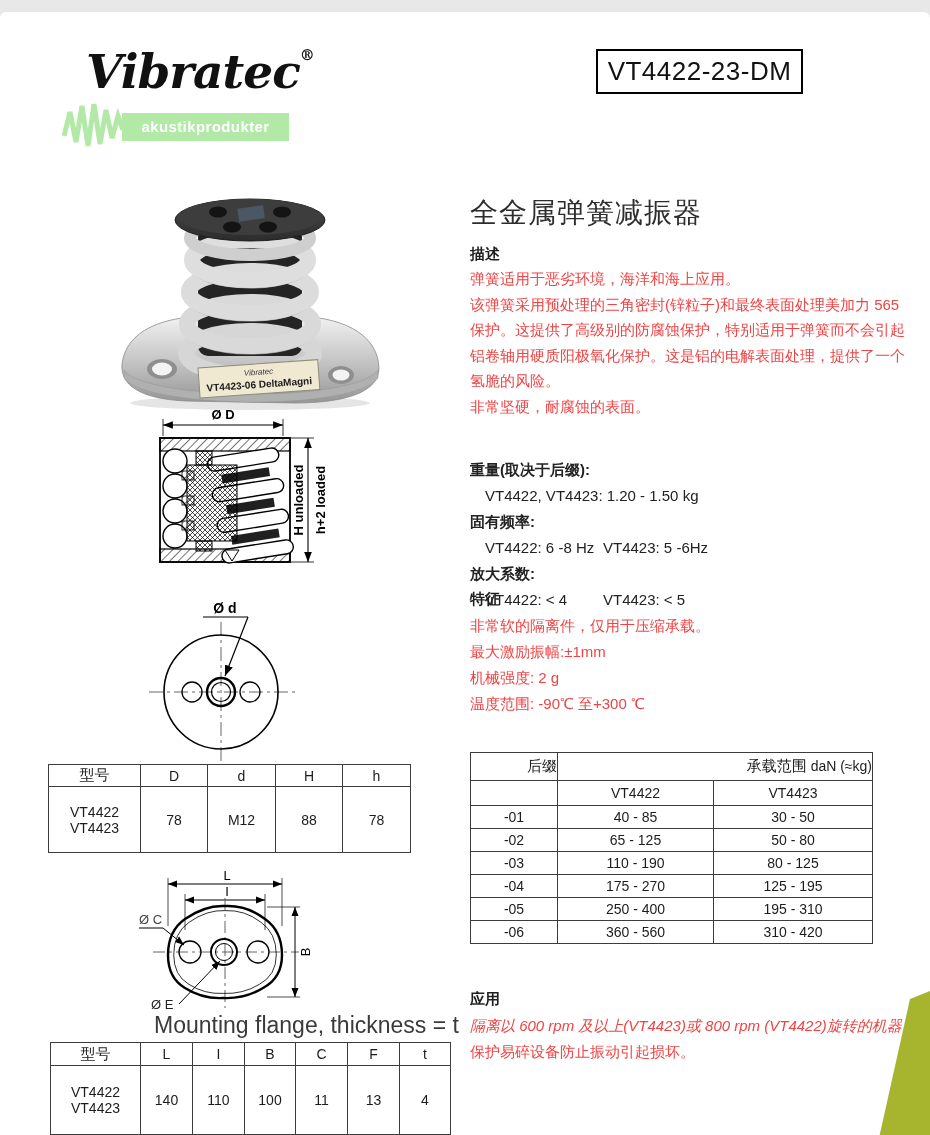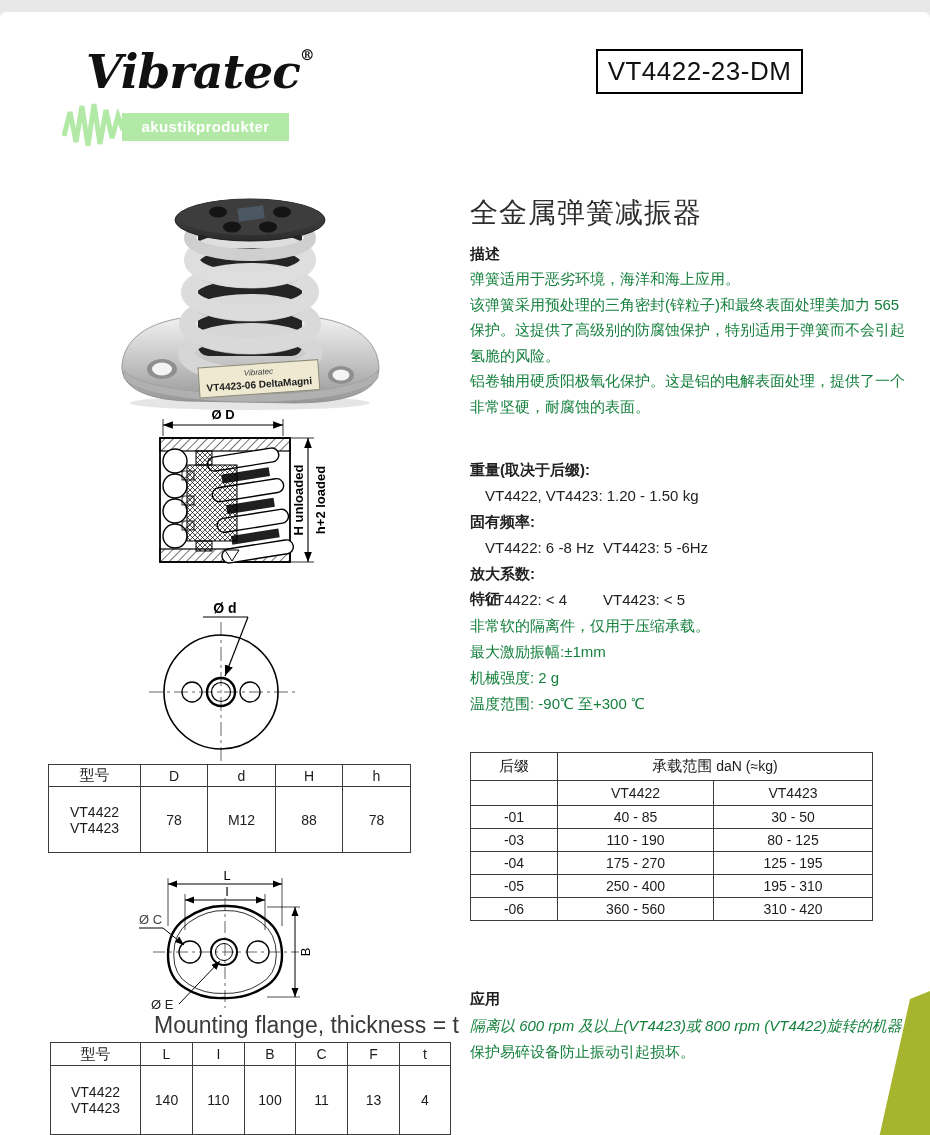--- a/index.html
+++ b/index.html
@@ -13,35 +13,35 @@
   .brand .reg{font-size:15px;vertical-align:28px;letter-spacing:0;}
   .tagband{left:122px;top:101px;width:167px;height:28px;background:#b2e9a6;
            text-align:center;line-height:28px;font-weight:bold;font-size:15px;
            color:#ffffff;letter-spacing:.4px;}
   .codebox{left:596px;top:37px;width:203px;height:41px;border:2px solid #000;
            text-align:center;line-height:41px;font-size:26px;color:#111;letter-spacing:.5px;}
 
   
   .title{left:470px;top:182px;font-size:28px;color:#2d2d2d;letter-spacing:1px;}
   .h{font-weight:bold;font-size:15px;color:#1e1e1e;}
-  .txt{font-size:15px;color:#15803d;}
+  .txt{font-size:15px;color:#ef4444;}
   .lines div{height:25.5px;line-height:25.5px;white-space:nowrap;}
   .spec{left:470px;top:445px;width:440px;}
   .spec .row{position:relative;height:26px;line-height:26px;font-size:15px;white-space:nowrap;}
   .spec .lbl{font-weight:bold;}
   .spec .ind{padding-left:15px;}
   .spec .v2{position:absolute;left:133px;}
 
   
   table{border-collapse:collapse;table-layout:fixed;}
   td,th{border:1px solid #3c3c3c;text-align:center;vertical-align:middle;
         font-size:14px;color:#1c1c1c;padding:0;font-weight:normal;}
   .serifcn{font-family:"Liberation Serif",serif;font-size:15px;}
   .loadtbl{left:470px;top:740px;}
-  .loadtbl .r1 td{height:27px;}
+  .loadtbl .r1 td{height:27px;text-align:right;}
   .loadtbl .r2 td{height:24px;}
   .loadtbl .dr td{height:22px;}
   .dimtbl1{left:48px;top:752px;}
   .dimtbl2{left:50px;top:1030px;}
   .dimtbl1 th{height:21px;} .dimtbl2 th{height:22px;}
   .modelcell{display:flex;flex-direction:column;justify-content:space-around;height:100%;}
 
   
   .flangecap{left:154px;top:1000px;font-size:23px;color:#3a3a3a;}
   svg text{font-family:"Liberation Sans",sans-serif;}
@@ -112,22 +112,22 @@
     </g>
   </svg>
 
   <div class="abs title">全金属弹簧减振器</div>
 
   <div class="abs h" style="left:470px;top:233px;">描述</div>
   <div class="abs txt lines" style="left:470px;top:254px;">
     <div>弹簧适用于恶劣环境，海洋和海上应用。</div>
     <div>该弹簧采用预处理的三角密封(锌粒子)和最终表面处理美加力 565</div>
     <div>保护。这提供了高级别的防腐蚀保护，特别适用于弹簧而不会引起</div>
+    <div>铝卷轴用硬质阳极氧化保护。这是铝的电解表面处理，提供了一个</div>
     <div>氢脆的风险。</div>
-    <div>铝卷轴用硬质阳极氧化保护。这是铝的电解表面处理，提供了一个</div>
     <div>非常坚硬，耐腐蚀的表面。</div>
   </div>
 
   <div class="abs spec">
     <div class="row lbl">重量(取决于后缀):</div>
     <div class="row ind">VT4422, VT4423: 1.20 - 1.50 kg</div>
     <div class="row lbl">固有频率:</div>
     <div class="row ind"><span>VT4422: 6 -8 Hz</span><span class="v2">VT4423: 5 -6Hz</span></div>
     <div class="row lbl">放大系数:</div>
     <div class="row ind"><span>VT4422: &lt; 4</span><span class="v2">VT4423: &lt; 5</span></div>
@@ -154,20 +154,25 @@
     </tr>
     <tr class="r2">
       <td></td>
       <td>VT4422</td>
       <td>VT4423</td>
     </tr>
     <tr class="dr">
           <td>-01</td>
       <td>40 - 85</td>
       <td>30 - 50</td>
+        </tr>
+    <tr class="dr">
+          <td>-02</td>
+      <td>65 - 125</td>
+      <td>50 - 80</td>
         </tr>
     <tr class="dr">
           <td>-03</td>
       <td>110 - 190</td>
       <td>80 - 125</td>
         </tr>
     <tr class="dr">
           <td>-04</td>
       <td>175 - 270</td>
       <td>125 - 195</td>

